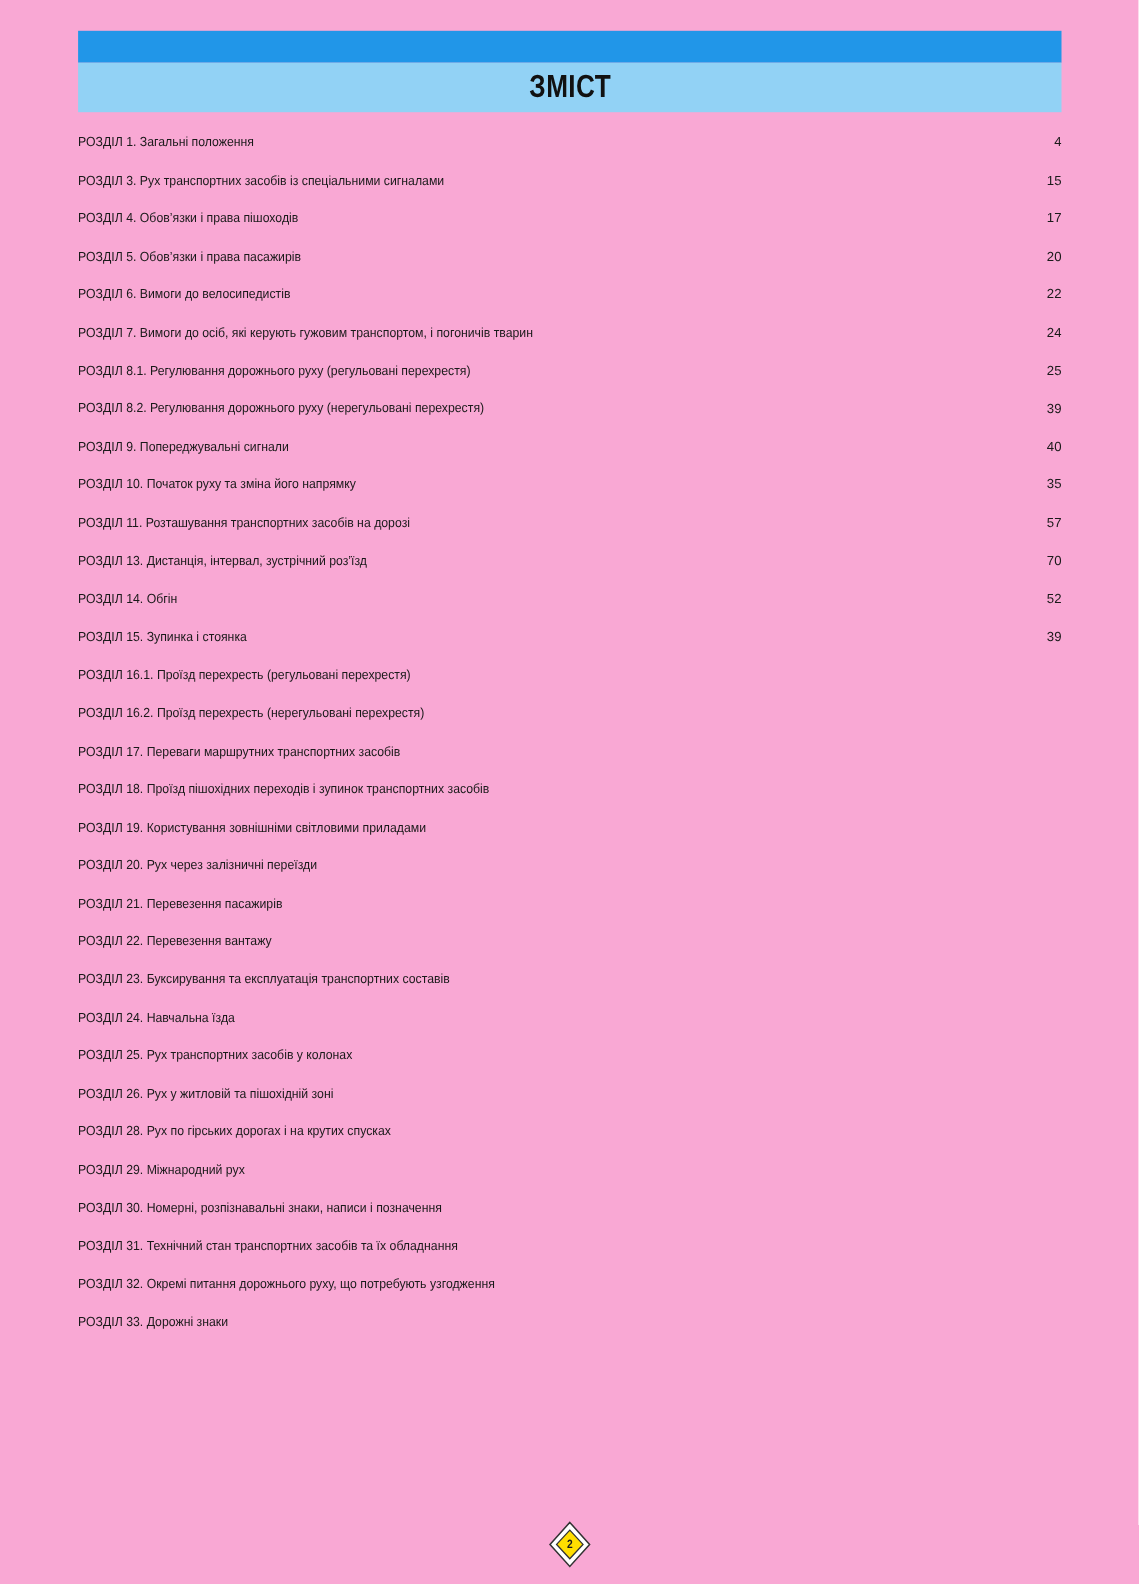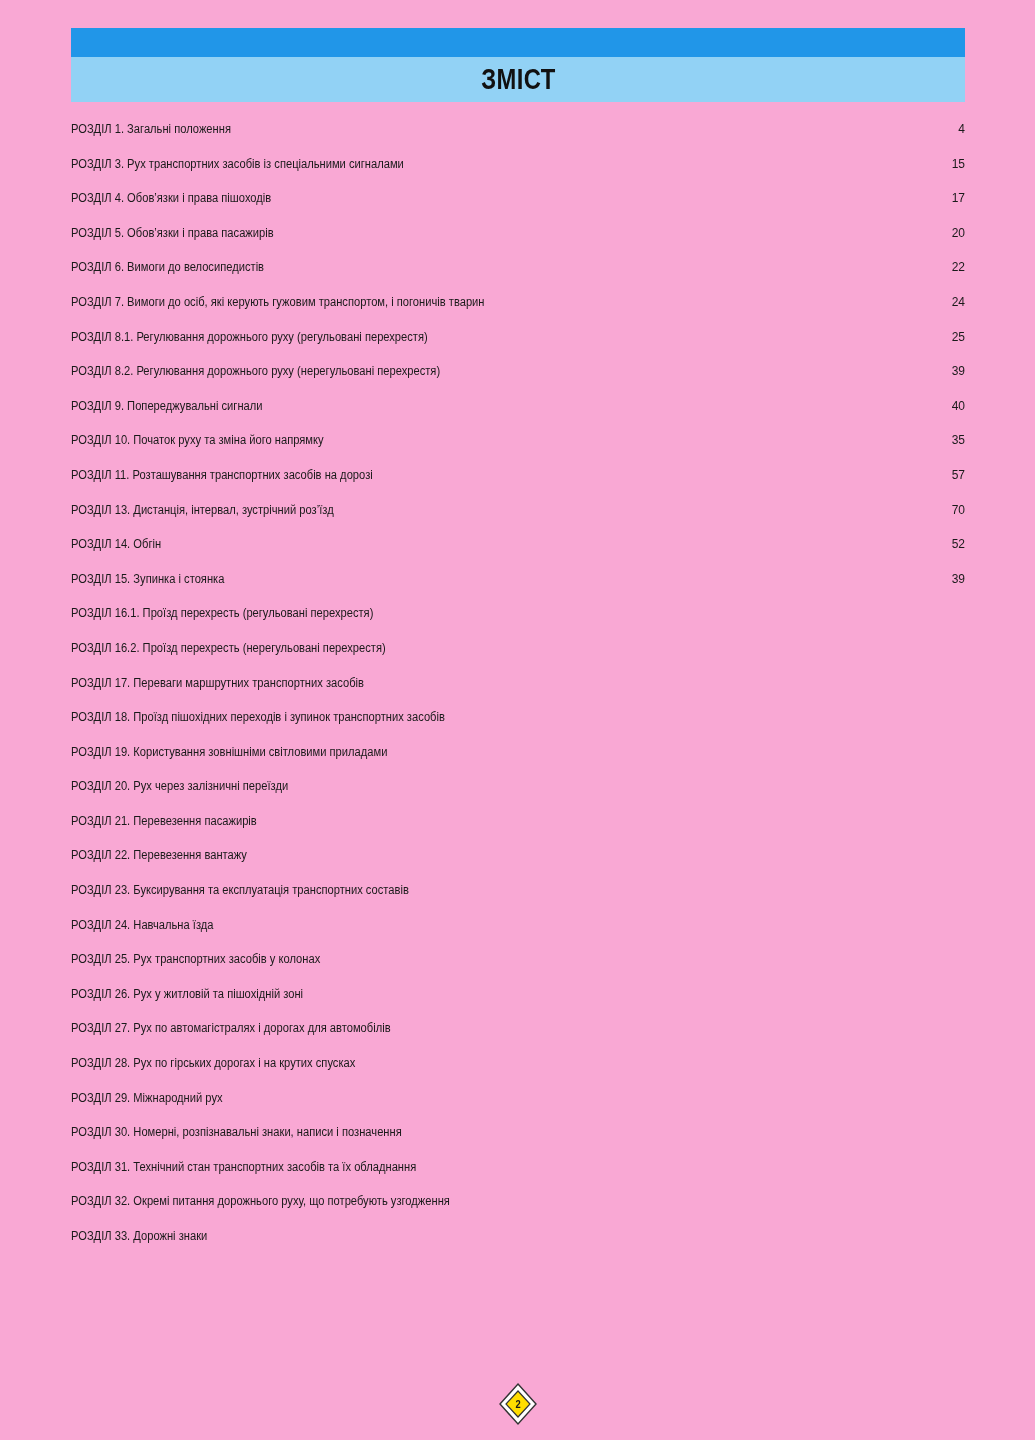--- a/index.html
+++ b/index.html
@@ -275,25 +275,20 @@
         <span class="toc-label">РОЗДІЛ 25. Рух транспортних засобів у колонах</span>
         <span class="toc-leader"></span>
         <span class="toc-page empty"></span>
       </div>
       <div class="toc-row">
         <span class="toc-label">РОЗДІЛ 26. Рух у житловій та пішохідній зоні</span>
         <span class="toc-leader"></span>
         <span class="toc-page empty"></span>
       </div>
       <div class="toc-row">
-        <span class="toc-label">РОЗДІЛ 27. Рух по автомагістралях і дорогах для автомобілів</span>
-        <span class="toc-leader"></span>
-        <span class="toc-page empty"></span>
-      </div>
-      <div class="toc-row">
         <span class="toc-label">РОЗДІЛ 28. Рух по гірських дорогах і на крутих спусках</span>
         <span class="toc-leader"></span>
         <span class="toc-page empty"></span>
       </div>
       <div class="toc-row">
         <span class="toc-label">РОЗДІЛ 29. Міжнародний рух</span>
         <span class="toc-leader"></span>
         <span class="toc-page empty"></span>
       </div>
       <div class="toc-row">

